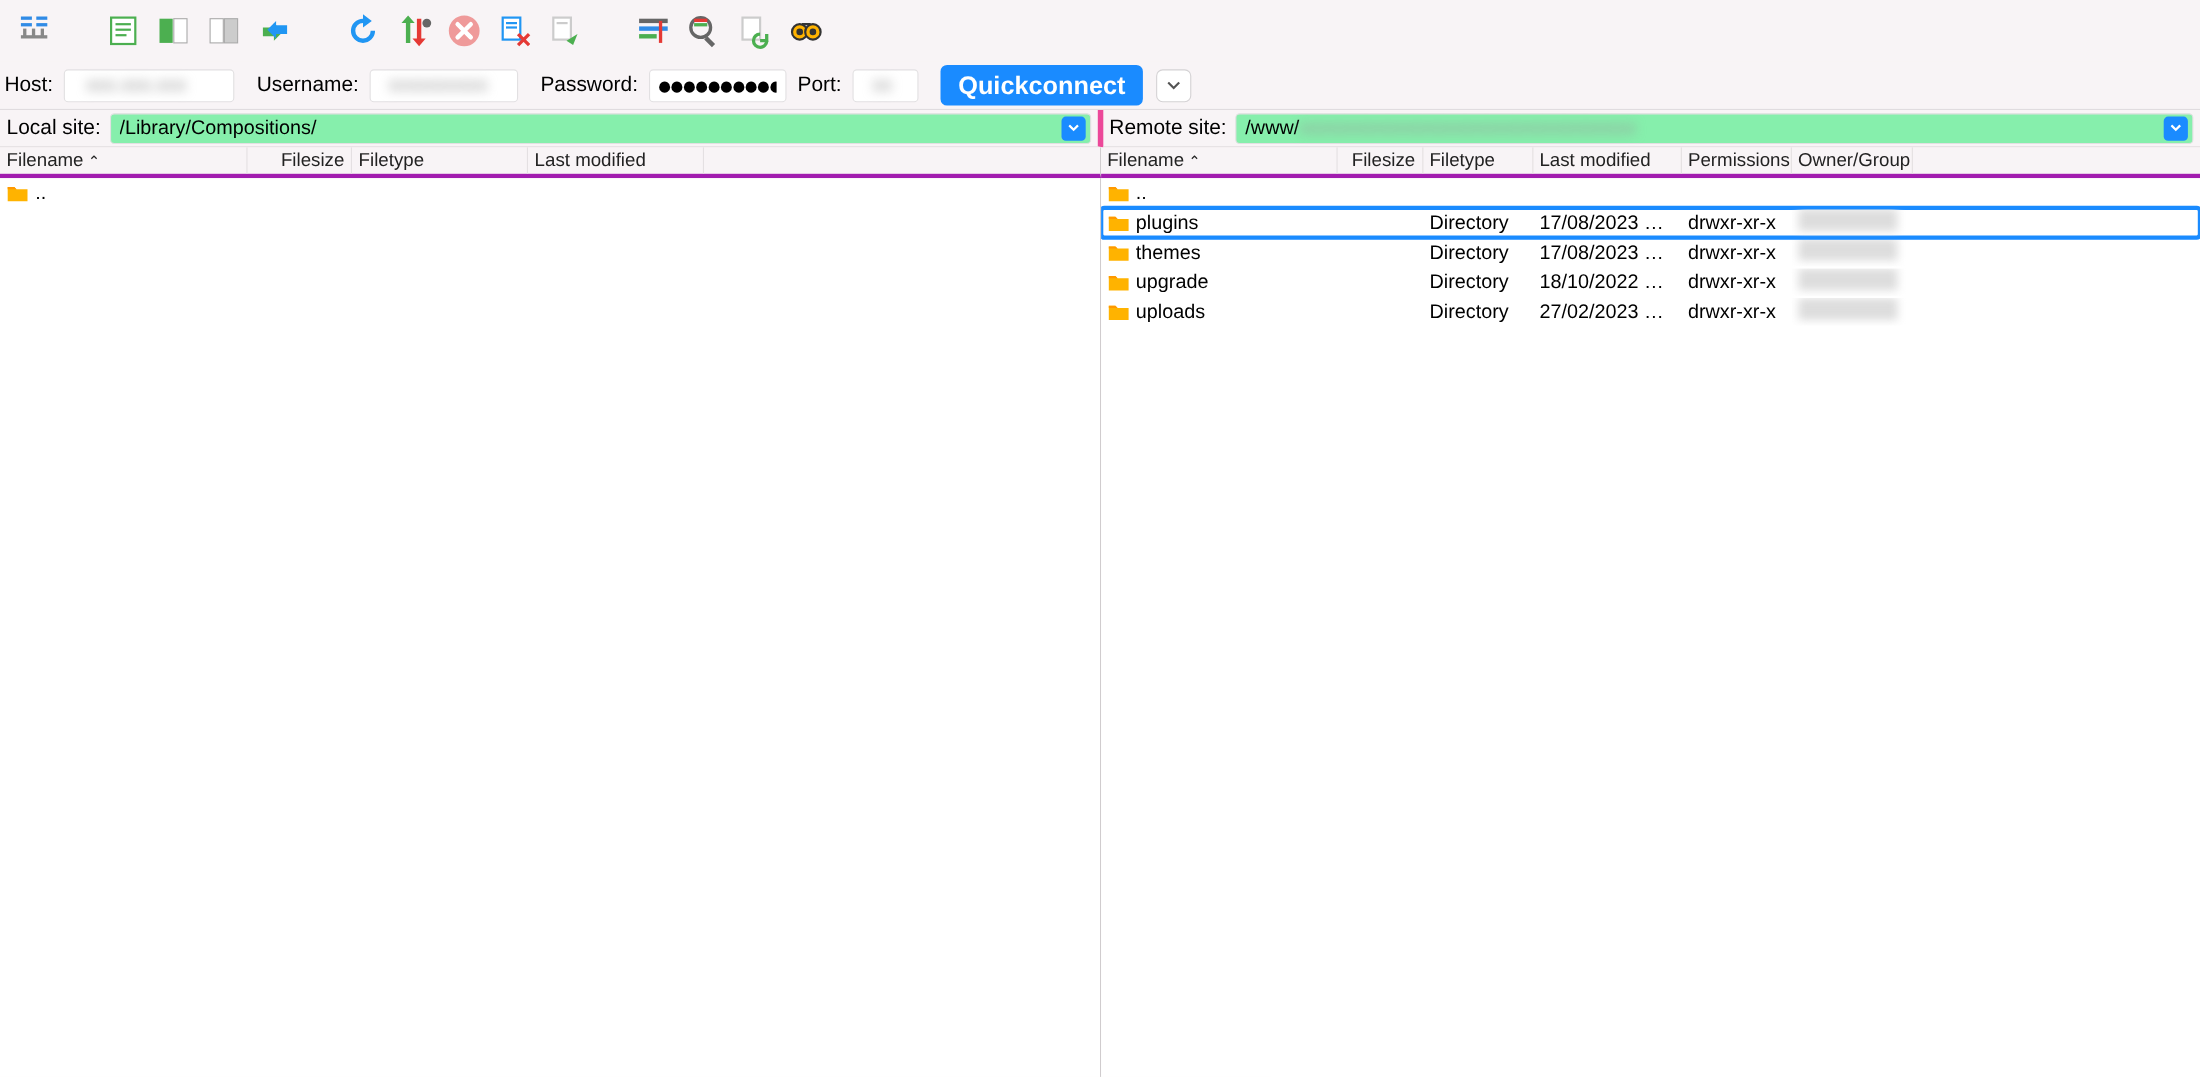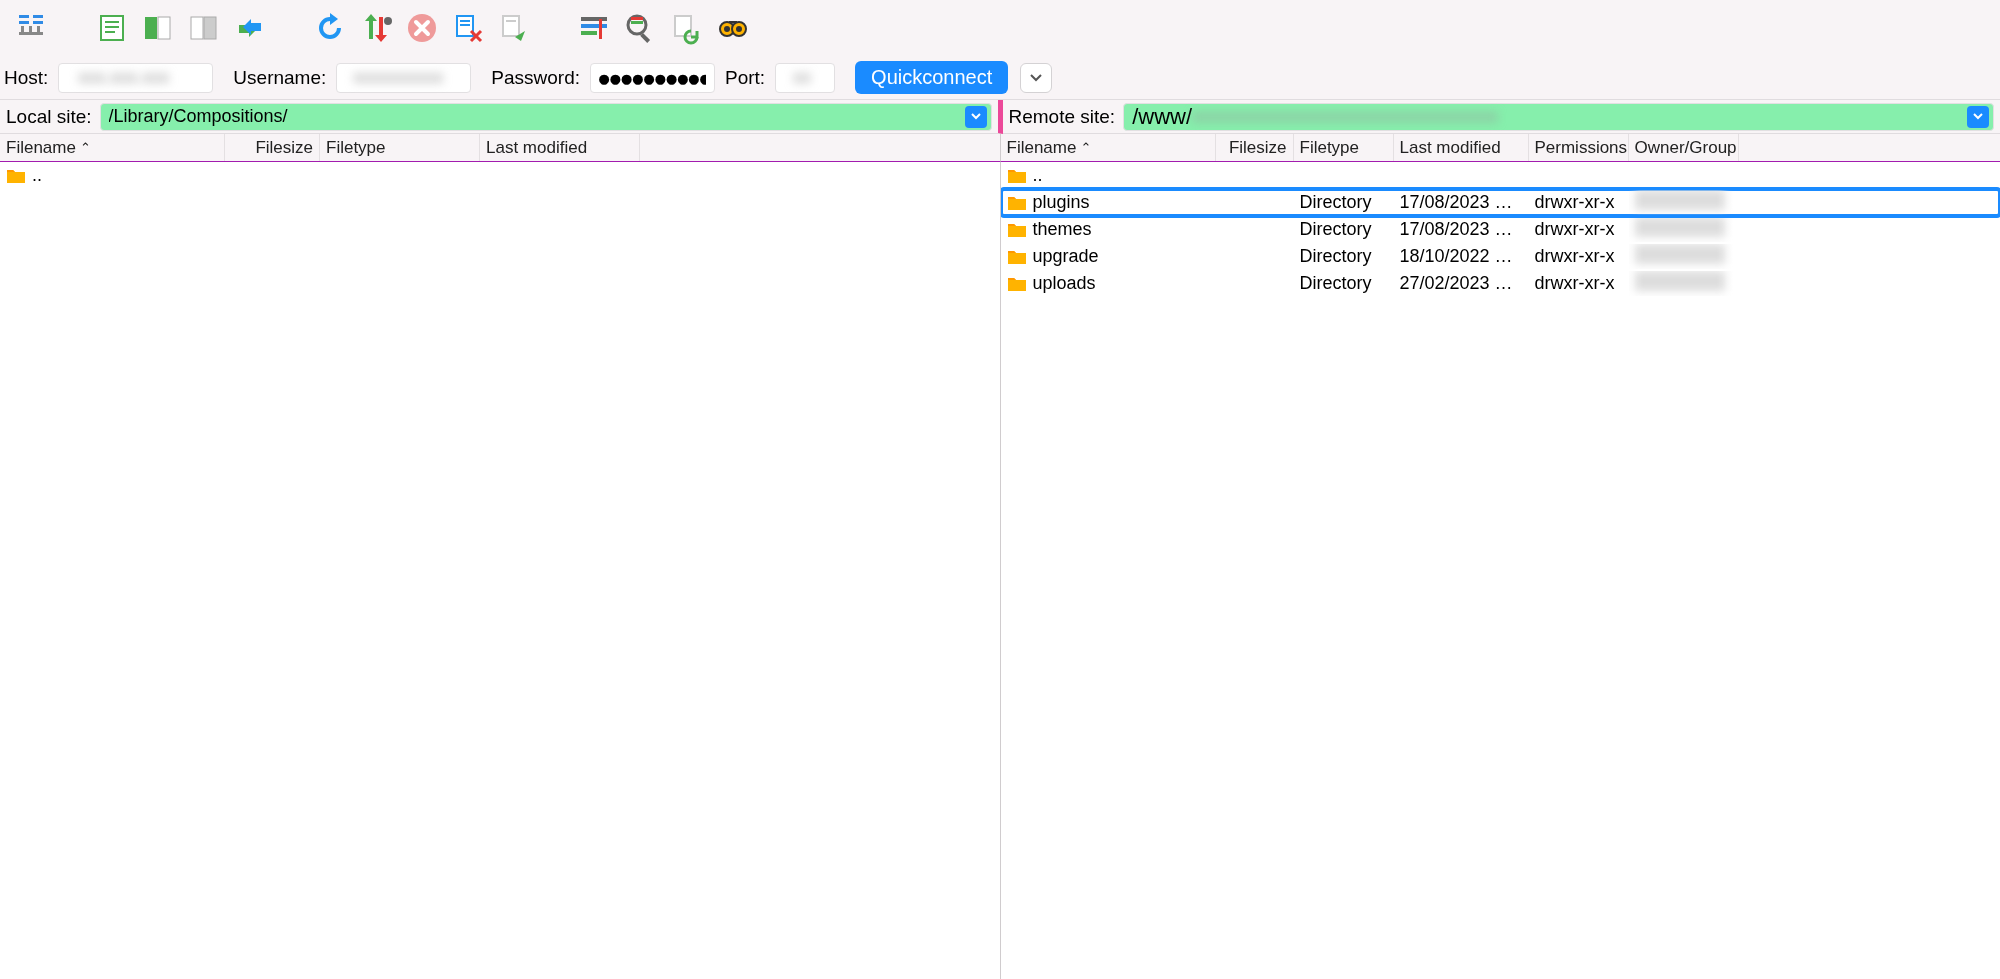--- a/index.html
+++ b/index.html
@@ -10,33 +10,33 @@
 .tool-icon { width: 40px; height: 40px; display: flex; align-items: center; justify-content: center; cursor: pointer; border-radius: 4px; }
 
 .quickconnect-bar { display: flex; align-items: center; padding: 6px 4px; gap: 10px; height: 44px; background: #f8f4f6; border-bottom: 1px solid #e0dcdf; }
 .qc-label { font-size: 19px; color: #000; }
 .qc-input { background: #fff; border: 1px solid #e2e0e2; border-radius: 4px; height: 30px; padding: 2px 8px; font-size: 17px; }
 .qc-input.host { width: 155px; }
 .qc-input.user { width: 135px; }
 .qc-input.pass { width: 125px; letter-spacing: 1px; font-family: monospace; }
 .qc-input.port { width: 60px; }
 .blurred { filter: blur(5px); color:#999; }
-.btn-primary { background: #1a8bff; color: #fff; border: none; border-radius: 6px; padding: 5px 16px; font-size: 20px; cursor: pointer; }
+.btn-primary { background: #1a8bff; color: #fff; border: none; border-radius: 6px; padding: 5px 16px; font-size: 23px; cursor: pointer; font-weight: bold; }
 .btn-dropdown { background: #fff; border: 1px solid #d4d2d4; border-radius: 6px; width: 32px; height: 30px; display: flex; align-items: center; justify-content: center; cursor: pointer; margin-left: 2px; }
 
 .site-bar { display: flex; height: 34px; }
 .site-half { flex: 1; display: flex; align-items: center; padding: 2px 6px; gap: 8px; border-bottom: 1px solid #e0dcdf; }
 .site-half.left { border-right: 5px solid #ec4899; }
 .site-label { font-size: 19px; white-space: nowrap; }
 .site-input-wrap { flex: 1; display: flex; align-items: center; background: #86efac; border: 1px solid #e2e0e2; border-radius: 4px; height: 28px; padding: 0 4px 0 8px; }
 .site-input { flex: 1; border: none; outline: none; font-size: 18px; background: transparent; }
 .site-dd { width: 22px; height: 22px; background: #1a8bff; border-radius: 4px; display: flex; align-items: center; justify-content: center; margin-left: 4px; cursor: pointer; }
 
 .headers-row { display: flex; height: 28px; }
-.header-half { flex: 1; display: flex; border-bottom: 1px solid #a21caf; background: #f8f4f6; }
+.header-half { flex: 1; display: flex; border-bottom: 4px solid #a21caf; background: #f8f4f6; }
 .header-half.left { border-right: 1px solid #d0ccce; }
 .col-header { display: flex; align-items: center; padding: 0 6px; font-size: 17px; color: #222; border-right: 1px solid #e4e0e2; white-space: nowrap; overflow: hidden; cursor: pointer; }
 .sort-caret { margin-left: 4px; font-size: 13px; }
 
 .panels { display: flex; height: calc(979px - 56px - 44px - 34px - 28px); }
 .panel { flex: 1; background: #fff; overflow: auto; }
 .panel.left { border-right: 1px solid #d0ccce; }
 
 .file-row { display: flex; align-items: center; height: 27px; font-size: 18px; cursor: pointer; }
 .file-row.highlighted { outline: 4px solid #1a8bff; outline-offset: -2px; border-radius: 3px; position: relative; z-index: 1; }
@@ -198,21 +198,21 @@
       <div class="site-dd">
           <svg width="10" height="7" viewBox="0 0 10 7">
             <path d="M1 1 L5 5 L9 1" stroke="#fff" stroke-width="2" fill="none"></path>
           </svg>
         </div>
     </div>
   </div>
   <div class="site-half">
     <span class="site-label">Remote site:</span>
     <div class="site-input-wrap">
-      <span style="font-size:22px">/www/</span>
+      <span style="font-size:18px">/www/</span>
       <span class="blurred" style="font-size:18px;flex:0 0 auto;width:400px">xxxxxxxxxxxxxxxxxxxxxxxxxxxxxxxxxx</span>
       <span style="flex:1"></span>
       <div class="site-dd">
           <svg width="10" height="7" viewBox="0 0 10 7">
             <path d="M1 1 L5 5 L9 1" stroke="#fff" stroke-width="2" fill="none"></path>
           </svg>
         </div>
     </div>
   </div>
 </div>

